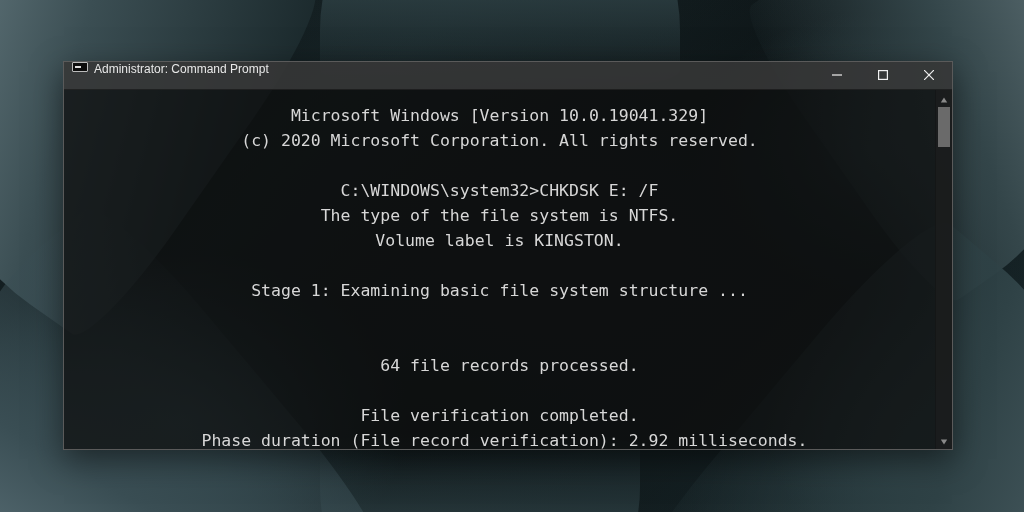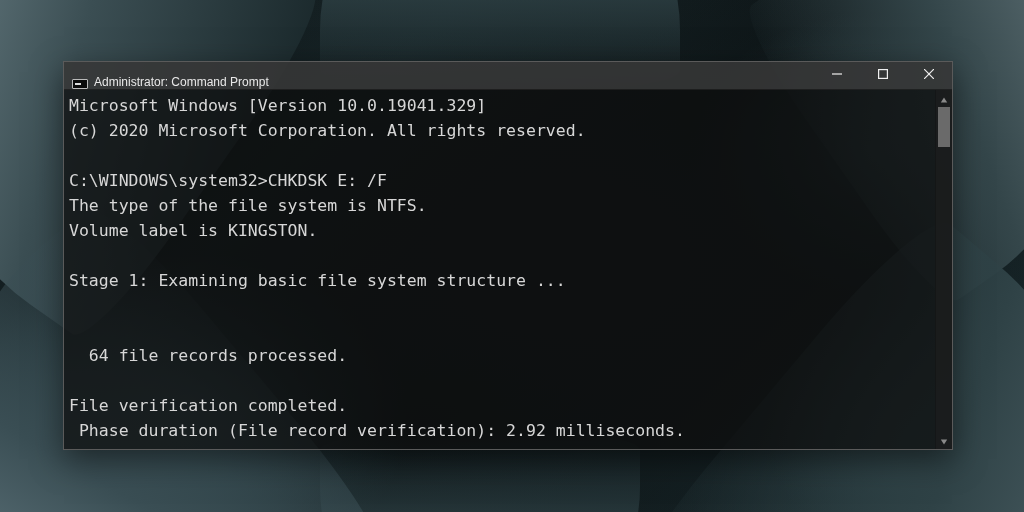--- a/index.html
+++ b/index.html
@@ -30,21 +30,21 @@
 
     
     .window {
       position: absolute; left: 64px; top: 62px; width: 888px; height: 387px;
       background: rgba(12,12,12,0.72);
       outline: 1px solid #5a5a5a;
       box-shadow: 0 10px 30px rgba(0,0,0,0.5);
       display: flex; flex-direction: column;
     }
     .titlebar {
-      height: 28px; display: flex; align-items: flex-end;
+      height: 28px; display: flex; align-items: flex-start;
       background: rgba(80,80,80,0.55);
       border-bottom: 1px solid rgba(0,0,0,0.4);
       color: #e8e8e8; font-family: "Segoe UI", Arial, sans-serif; font-size: 12px;
       user-select: none;
     }
     .titlebar .icon {
       width: 16px; height: 10px; margin: 0 6px 0 8px;
       background: #0c0c0c; position: relative; flex-shrink: 0;
       border: 1px solid #bbb; border-radius: 1px;
     }
@@ -55,24 +55,24 @@
     .title { flex: 0 0 auto; }
     .title-spacer { flex: 1; }
     .winbtn {
       width: 46px; height: 28px; display: flex; align-items: center; justify-content: center;
       color: #f0f0f0; cursor: default;
     }
     .winbtn svg { width: 10px; height: 10px; stroke: currentColor; fill: none; stroke-width: 1.2; }
 
     .client { flex: 1; display: flex; min-height: 0; }
     .terminal {
-      flex: 1; overflow: hidden; padding: 3px 5px 0 5px;
+      flex: 1; overflow: hidden; padding: 13px 5px 0 5px;
       font-family: Consolas, "Lucida Console", monospace;
       font-size: 16.5px; line-height: 25px;
-      color: #d7d7d7; white-space: pre;
+      color: #d7d7d7; white-space: pre; text-align: center;
     }
     .terminal .line { display: block; }
     .scrollbar {
       width: 17px; background: rgba(30,30,30,0.6);
       border-left: 1px solid rgba(0,0,0,0.2);
       display: flex; flex-direction: column;
     }
     .scrollbar .arrow {
       height: 17px; display: flex; align-items: center; justify-content: center;
     }

